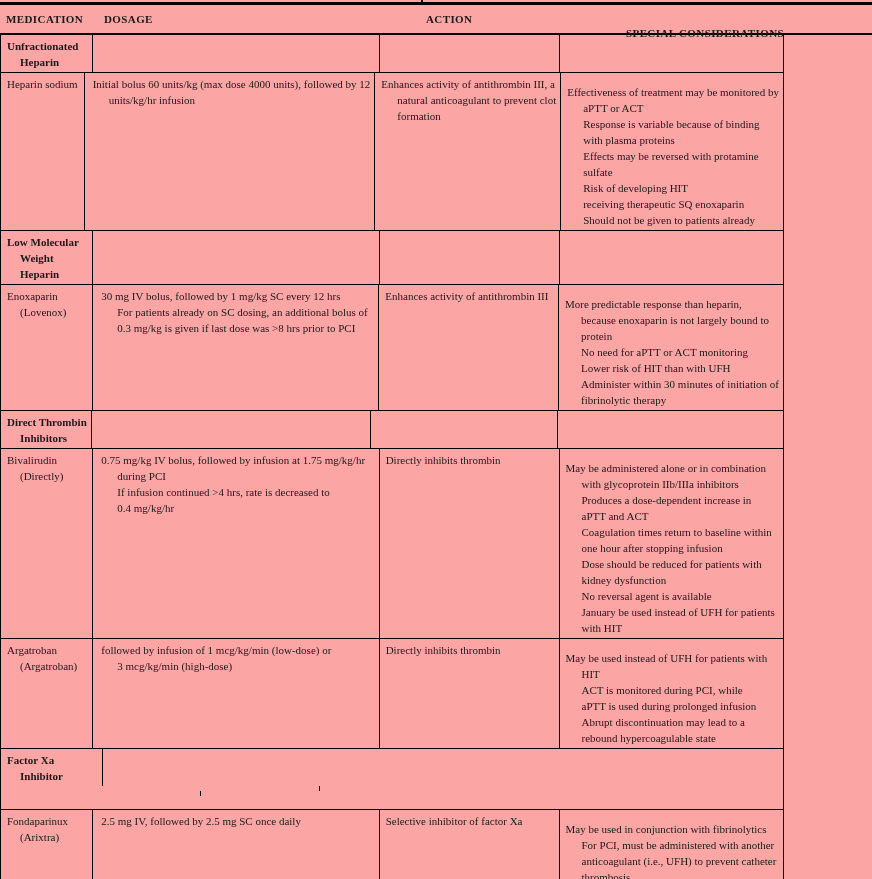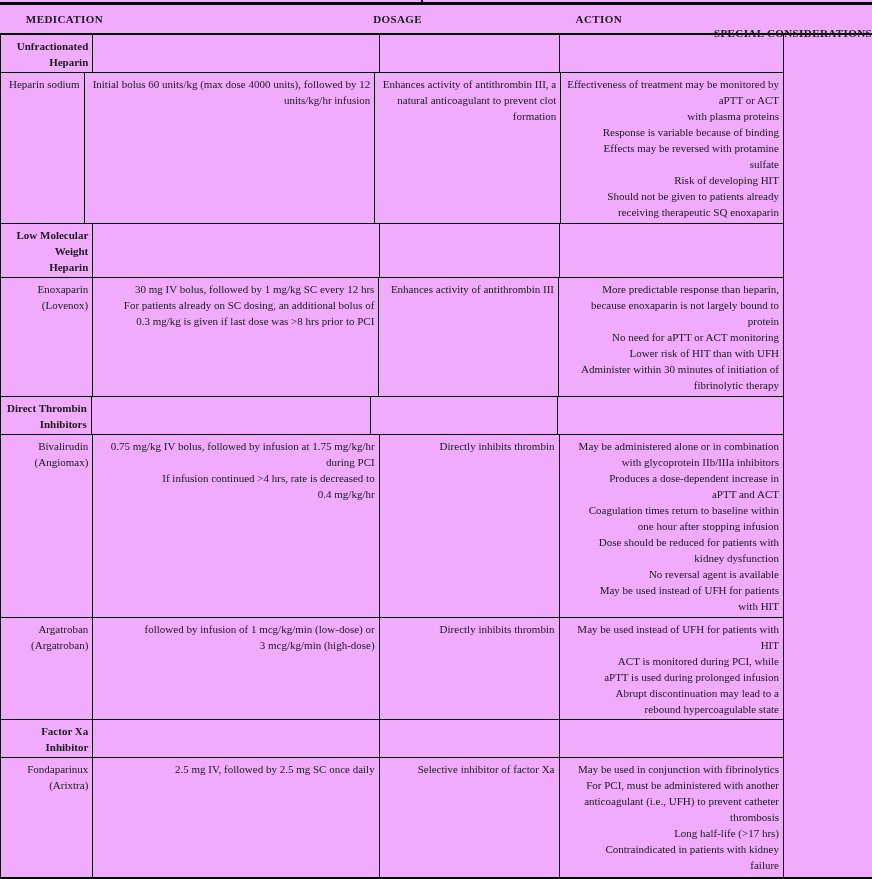--- a/index.html
+++ b/index.html
@@ -1,25 +1,24 @@
 <!DOCTYPE html>
 <html><head>
 <meta charset="utf-8">
 <title>Document</title>
 <style>
   html,body { margin:0; padding:0; background:#ffffff; }
   .sheet {
     position:relative;
     width:872px; height:879px;
-    background:#f0abfc;
+    background:#fca5a5;
     color:#1a1a1a;
     font-family:"Liberation Serif","DejaVu Serif",serif;
     overflow:hidden;
     box-sizing:border-box;
-    text-align:right;
   }
   .tick { position:absolute; left:421px; top:0; width:2px; height:3px; background:#000; }
   .top-rule { margin-top:2px; height:3px; background:#000; }
   .bottom-rule { height:2px; background:#000; }
   .header-rule { height:2px; background:#000; }
 
   .header-row {
     display:flex; height:28px; align-items:center;
     font-weight:bold; font-size:11px; letter-spacing:0.4px;
     box-sizing:border-box;
@@ -36,36 +35,36 @@
 
   .cell {
     box-sizing:border-box;
     border-right:1px solid #000;
     padding:3px 4px 2px 6px;
     font-size:11px; line-height:16px;
   }
   .c1 { width:102px; }
   .c2 { width:319px; padding-left:8px; }
   .c3 { width:200px; }
-  .c4 { width:249px; border-right:none; }
+  .c4 { width:249px; border-right:none;margin-top:8px; }
 
   .ln { white-space:nowrap; }
   .cell .ln + .ln { padding-left:16px; }
   .c1 .ln + .ln { padding-left:13px; }
   .row.section .c1 { font-weight:bold; }
 
   
   .tbody .row:nth-child(1){ min-height:37px; }
   .tbody .row:nth-child(2){ min-height:150px; }
   .tbody .row:nth-child(3){ min-height:52px; }
   .tbody .row:nth-child(4){ min-height:118px; }
   .tbody .row:nth-child(5){ min-height:36px;gap:32px; }
   .tbody .row:nth-child(6){ min-height:182px; }
   .tbody .row:nth-child(7){ min-height:100px; }
-  .tbody .row:nth-child(8){ min-height:36px; }
+  .tbody .row:nth-child(8){ min-height:36px;flex-direction:column; }
   .tbody .row:nth-child(9){ min-height:119px; }
 </style>
 </head>
 <body>
 
 <div class="sheet">
   <div class="tick"></div>
   <div class="top-rule"></div>
 
   <div class="header-row">
@@ -96,27 +95,27 @@
           <div class="ln">units/kg/hr infusion</div>
         </div>
         <div class="cell c3">
           <div class="ln">Enhances activity of antithrombin III, a</div>
           <div class="ln">natural anticoagulant to prevent clot</div>
           <div class="ln">formation</div>
         </div>
         <div class="cell c4">
           <div class="ln">Effectiveness of treatment may be monitored by</div>
           <div class="ln">aPTT or ACT</div>
+          <div class="ln">Response is variable because of binding</div>
           <div class="ln">with plasma proteins</div>
-          <div class="ln">Response is variable because of binding</div>
           <div class="ln">Effects may be reversed with protamine</div>
           <div class="ln">sulfate</div>
           <div class="ln">Risk of developing HIT</div>
+          <div class="ln">receiving therapeutic SQ enoxaparin</div>
           <div class="ln">Should not be given to patients already</div>
-          <div class="ln">receiving therapeutic SQ enoxaparin</div>
         </div>
       </div>
       <div class="row section">
         <div class="cell c1">
           <div class="ln">Low Molecular</div>
           <div class="ln">Weight</div>
           <div class="ln">Heparin</div>
         </div>
         <div class="cell c2"></div>
         <div class="cell c3"></div>
@@ -150,42 +149,42 @@
           <div class="ln">Direct Thrombin</div>
           <div class="ln">Inhibitors</div>
         </div>
         <div class="cell c2"></div>
         <div class="cell c3"></div>
         <div class="cell c4"></div>
       </div>
       <div class="row drug">
         <div class="cell c1">
           <div class="ln">Bivalirudin</div>
-          <div class="ln">(Angiomax)</div>
+          <div class="ln">(Directly)</div>
         </div>
         <div class="cell c2">
           <div class="ln">0.75 mg/kg IV bolus, followed by infusion at 1.75 mg/kg/hr</div>
           <div class="ln">during PCI</div>
           <div class="ln">If infusion continued &gt;4 hrs, rate is decreased to</div>
           <div class="ln">0.4 mg/kg/hr</div>
         </div>
         <div class="cell c3">
           <div class="ln">Directly inhibits thrombin</div>
         </div>
         <div class="cell c4">
           <div class="ln">May be administered alone or in combination</div>
           <div class="ln">with glycoprotein IIb/IIIa inhibitors</div>
           <div class="ln">Produces a dose-dependent increase in</div>
           <div class="ln">aPTT and ACT</div>
           <div class="ln">Coagulation times return to baseline within</div>
           <div class="ln">one hour after stopping infusion</div>
           <div class="ln">Dose should be reduced for patients with</div>
           <div class="ln">kidney dysfunction</div>
           <div class="ln">No reversal agent is available</div>
-          <div class="ln">May be used instead of UFH for patients</div>
+          <div class="ln">January be used instead of UFH for patients</div>
           <div class="ln">with HIT</div>
         </div>
       </div>
       <div class="row drug">
         <div class="cell c1">
           <div class="ln">Argatroban</div>
           <div class="ln">(Argatroban)</div>
         </div>
         <div class="cell c2">
           <div class="ln">followed by infusion of 1 mcg/kg/min (low-dose) or</div>

